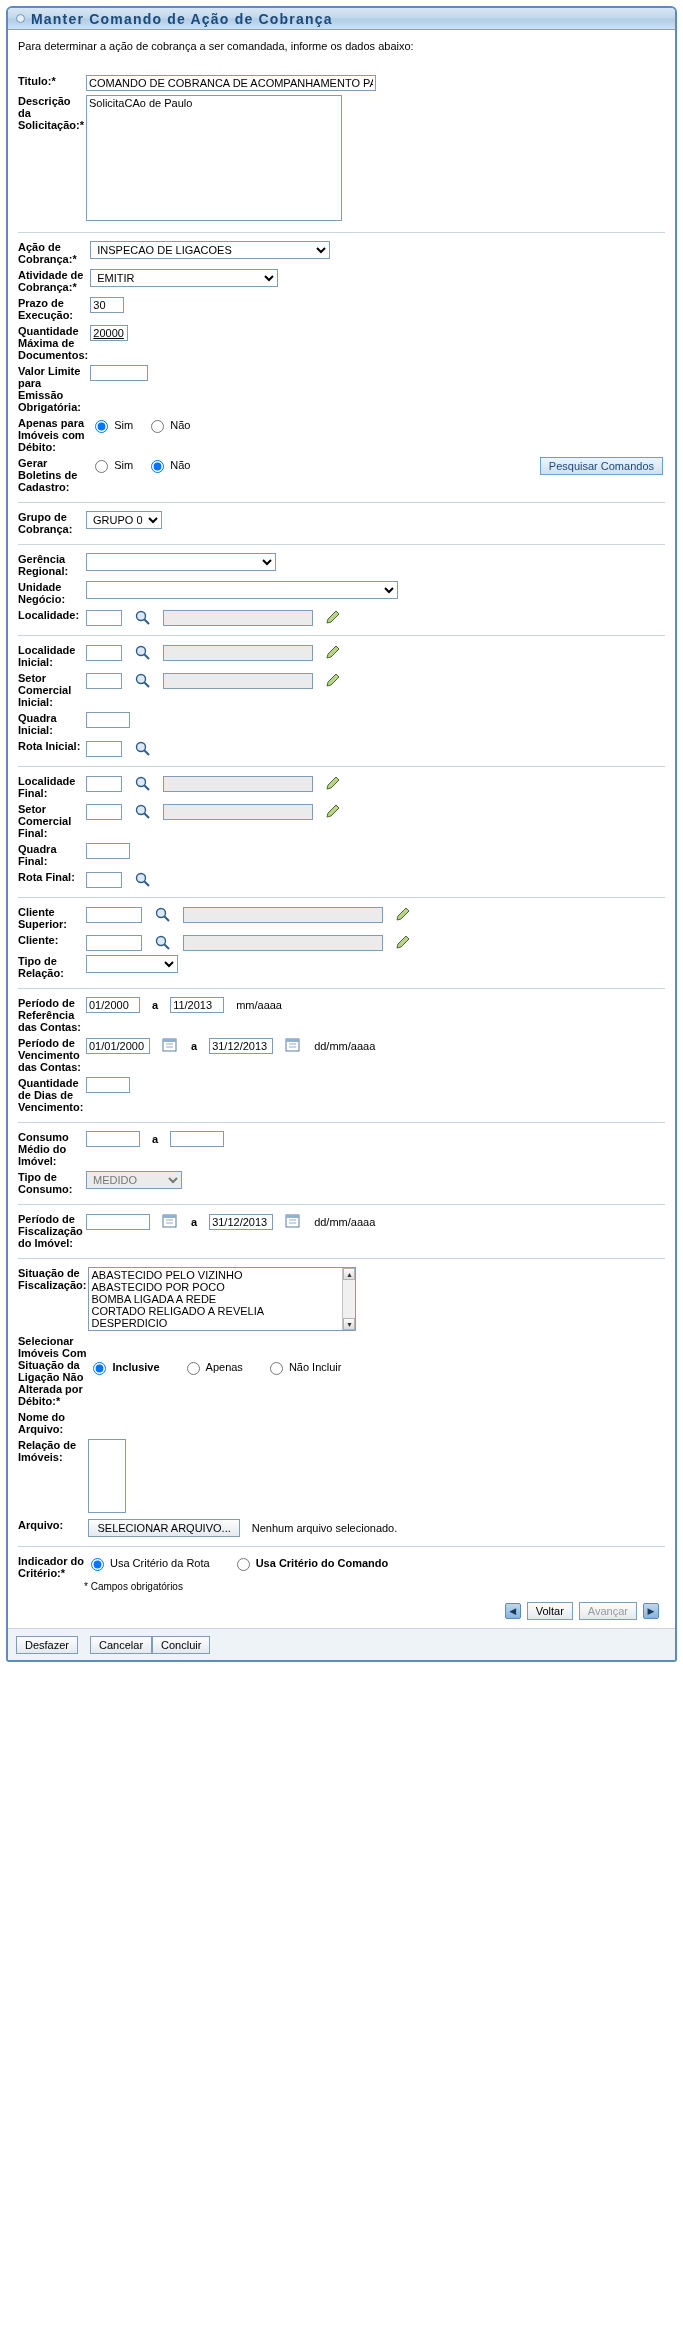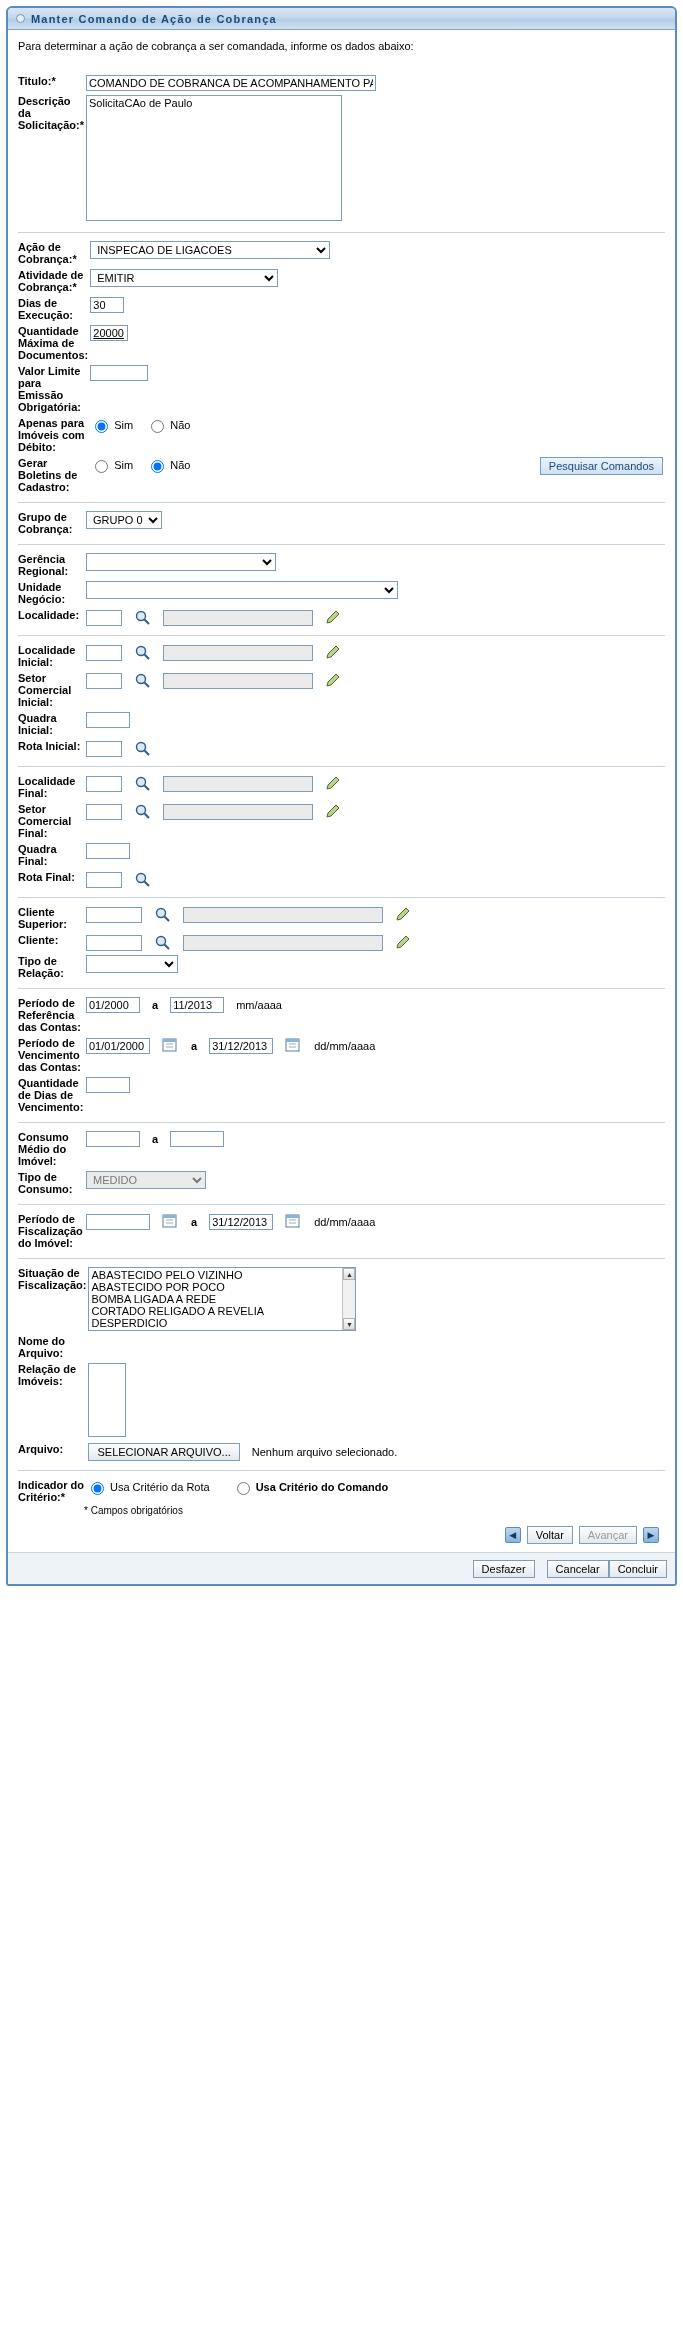--- a/index.html
+++ b/index.html
@@ -31,21 +31,21 @@
     border-radius: 4px 4px 0 0;
   }
   .titlebar .dot {
     width: 9px; height: 9px;
     border-radius: 50%;
     background: #e6eef6;
     border: 1px solid #6e97c0;
     margin-right: 6px;
   }
   .titlebar .title {
-    font-size: 11px;
+    font-size: 14px;
     font-weight: bold;
     color: #1b4a7a;
     letter-spacing: 1.2px;
   }
   .body {
     background: #ffffff;
     padding: 8px 10px 0 10px;
   }
   .intro {
     font-size: 11px;
@@ -138,21 +138,21 @@
   }
   .navarrow {
     width: 16px; height: 16px;
     background: linear-gradient(to bottom,#bcd8ef,#87b4dc);
     border: 1px solid #5b8bbf;
     color: #16395c; font-size: 9px;
     display: flex; align-items: center; justify-content: center;
     border-radius: 2px;
   }
   .bottombar {
-    display: flex; justify-content: flex-end; align-items: center;
+    display: flex; justify-content: flex-start; align-items: center;
     border-top: 1px solid #c8d4e0;
     background: #eef3f8;
     padding: 6px 8px;
   }
   .req { font-size: 10px; color: #000; margin-left: 66px; }
   .small-note { font-size: 11px; color: #000; }
   .w-full-ta { width: 256px; height: 126px; }
 </style>
 </head>
 <body>
@@ -199,21 +199,21 @@
         </tr>
         <tr>
           <td class="lbl">Atividade de Cobrança:*</td>
           <td class="fld">
             <select style="width:188px">
               <option>EMITIR</option>
             </select>
           </td>
         </tr>
         <tr>
-          <td class="lbl">Dias de Execução:</td>
+          <td class="lbl">Prazo de Execução:</td>
           <td class="fld"><input type="text" style="width: 34px;" value="30"></td>
         </tr>
         <tr>
           <td class="lbl">Quantidade Máxima de Documentos:</td>
           <td class="fld"><input type="text" style="width: 38px; text-decoration: underline;" value="20000"></td>
         </tr>
         <tr>
           <td class="lbl">Valor Limite para Emissão Obrigatória:</td>
           <td class="fld"><input type="text" style="width: 58px;" value=""></td>
         </tr>
@@ -542,21 +542,21 @@
             <div class="inline">
               <input type="text" style="width: 54px;" value="">
               <b>a</b>
               <input type="text" style="width: 54px;" value="">
             </div>
           </td>
         </tr>
         <tr>
           <td class="lbl">Tipo de Consumo:</td>
           <td class="fld">
-            <select style="width:120px;color:#777;background:#ebebeb"><option>MEDIDO</option></select>
+            <select style="width:96px;color:#777;background:#ebebeb"><option>MEDIDO</option></select>
           </td>
         </tr>
       </tbody>
         </table>
 
       <hr class="sep">
 
       <table class="form">
         <tbody>
             <tr>
@@ -605,20 +605,39 @@
                 <li>DESPERDICIO</li>
               </ul>
               <div class="lb-scroll">
                 <div class="lb-arrow">▲</div>
                 <div class="lb-arrow">▼</div>
               </div>
             </div>
           </td>
         </tr>
         <tr>
+          <td class="lbl">Selecionar Imóveis Com Situação da Ligação Não Alterada por Débito:*</td>
+          <td class="fld" style="padding-top:26px">
+            <div class="inline">
+              <span class="radio-lab">
+                <input type="radio" name="selimov" checked="" style="">
+                <b>Inclusive</b>
+              </span>
+              <span class="radio-lab">
+                <input type="radio" name="selimov" style="">
+                <span>Apenas</span>
+              </span>
+              <span class="radio-lab">
+                <input type="radio" name="selimov" style="">
+                <span>Não Incluir</span>
+              </span>
+            </div>
+          </td>
+        </tr>
+        <tr>
           <td class="lbl">Nome do Arquivo:</td>
           <td class="fld"><input type="text" style="width: 0px; height: 0px; border: none; visibility: hidden;" value=""></td>
         </tr>
         <tr>
           <td class="lbl">Relação de Imóveis:</td>
           <td class="fld">
             <textarea style="width: 38px; height: 74px;"></textarea>
           </td>
         </tr>
         <tr>

